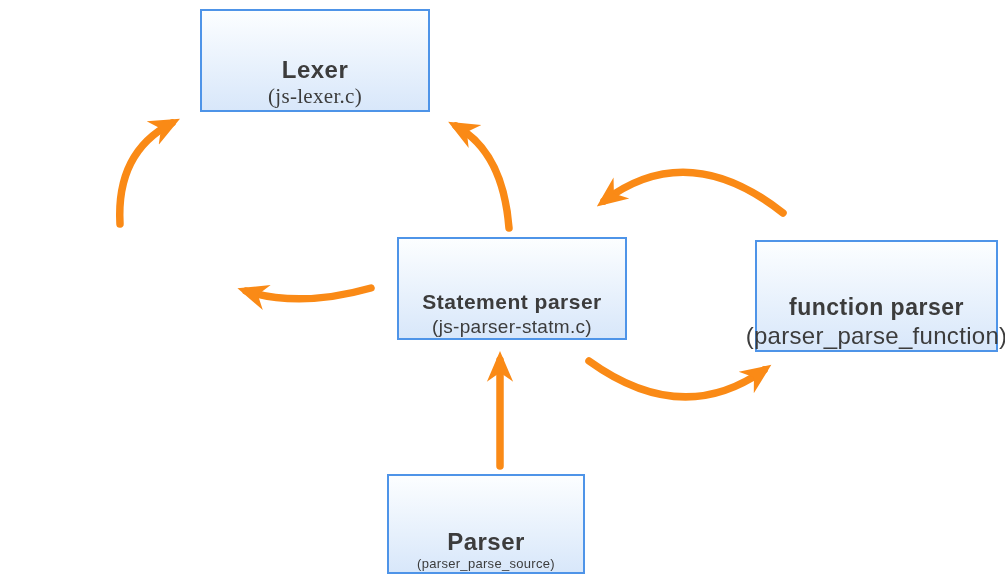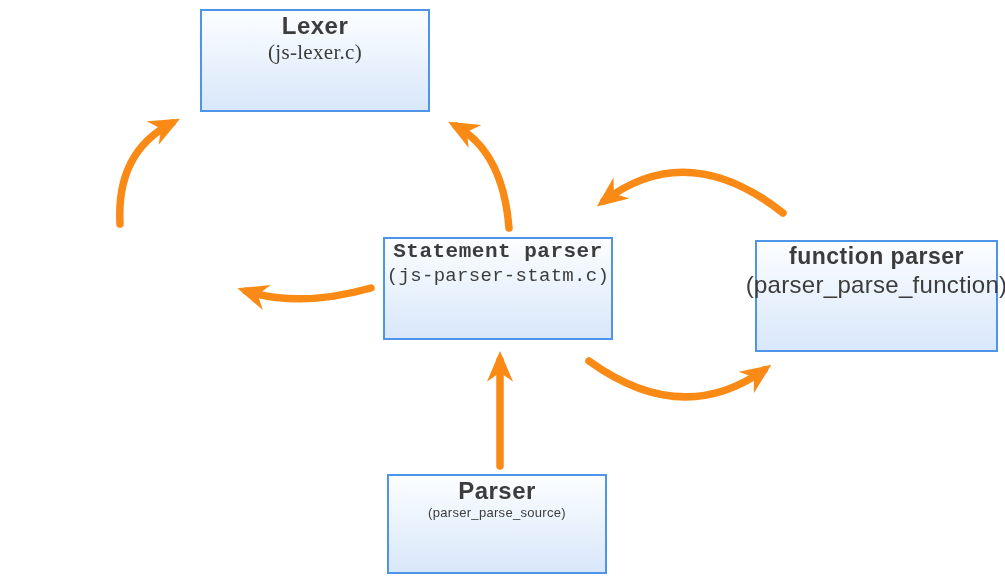--- a/index.html
+++ b/index.html
@@ -36,49 +36,49 @@
   }
   .node {
     position: absolute;
     box-sizing: border-box;
     border: 2px solid var(--box-border, #4E94E8);
     background: linear-gradient(to bottom, var(--box-fill-top, #FCFEFF) 0%, var(--box-fill-bottom, #D8E7FA) 100%);
     color: var(--text, #3C3C3C);
     display: flex;
     flex-direction: column;
     align-items: center;
-    justify-content: flex-start;
+    justify-content: flex-end;
     text-align: center;
     line-height: 1.22;
   }
   .node .title {
     font-weight: bold;
     letter-spacing: 0.5px;
   }
   .node .subtitle {
     letter-spacing: 0.3px;
   }
   
   .node-lexer            { left: 200px; top: 9px;   width: 230px; height: 103px; }
   .node-lexer .title     { font-size: 24px; }
   .node-lexer .subtitle  { font-size: 21px; font-family: Liberation Serif, serif; }
 
   .node-expression       { left: 10px;  top: 235px; width: 214px; height: 102px; }
   .node-expression .title    { font-size: 21px; }
   .node-expression .subtitle { font-size: 19px; }
 
-  .node-statement        { left: 383px; top: 237px; width: 230px; height: 103px; font-family: Liberation Mono, monospace; }
+  .node-statement        { left: 397px; top: 237px; width: 230px; height: 103px; }
   .node-statement .title     { font-size: 21px; }
   .node-statement .subtitle  { font-size: 19px; }
 
   .node-function         { left: 755px; top: 240px; width: 243px; height: 112px; }
   .node-function .title      { font-size: 23px; }
   .node-function .subtitle   { font-size: 24px; }
 
-  .node-parser           { left: 387px; top: 474px; width: 220px; height: 100px; }
+  .node-parser           { left: 387px; top: 474px; width: 198px; height: 100px; }
   .node-parser .title        { font-size: 24px; }
   .node-parser .subtitle     { font-size: 13px; }
 </style>
 </head>
 <body>
 
 <div class="canvas">
 
   <svg class="edges" viewBox="0 0 1005 584" xmlns="http://www.w3.org/2000/svg">
     <defs>

